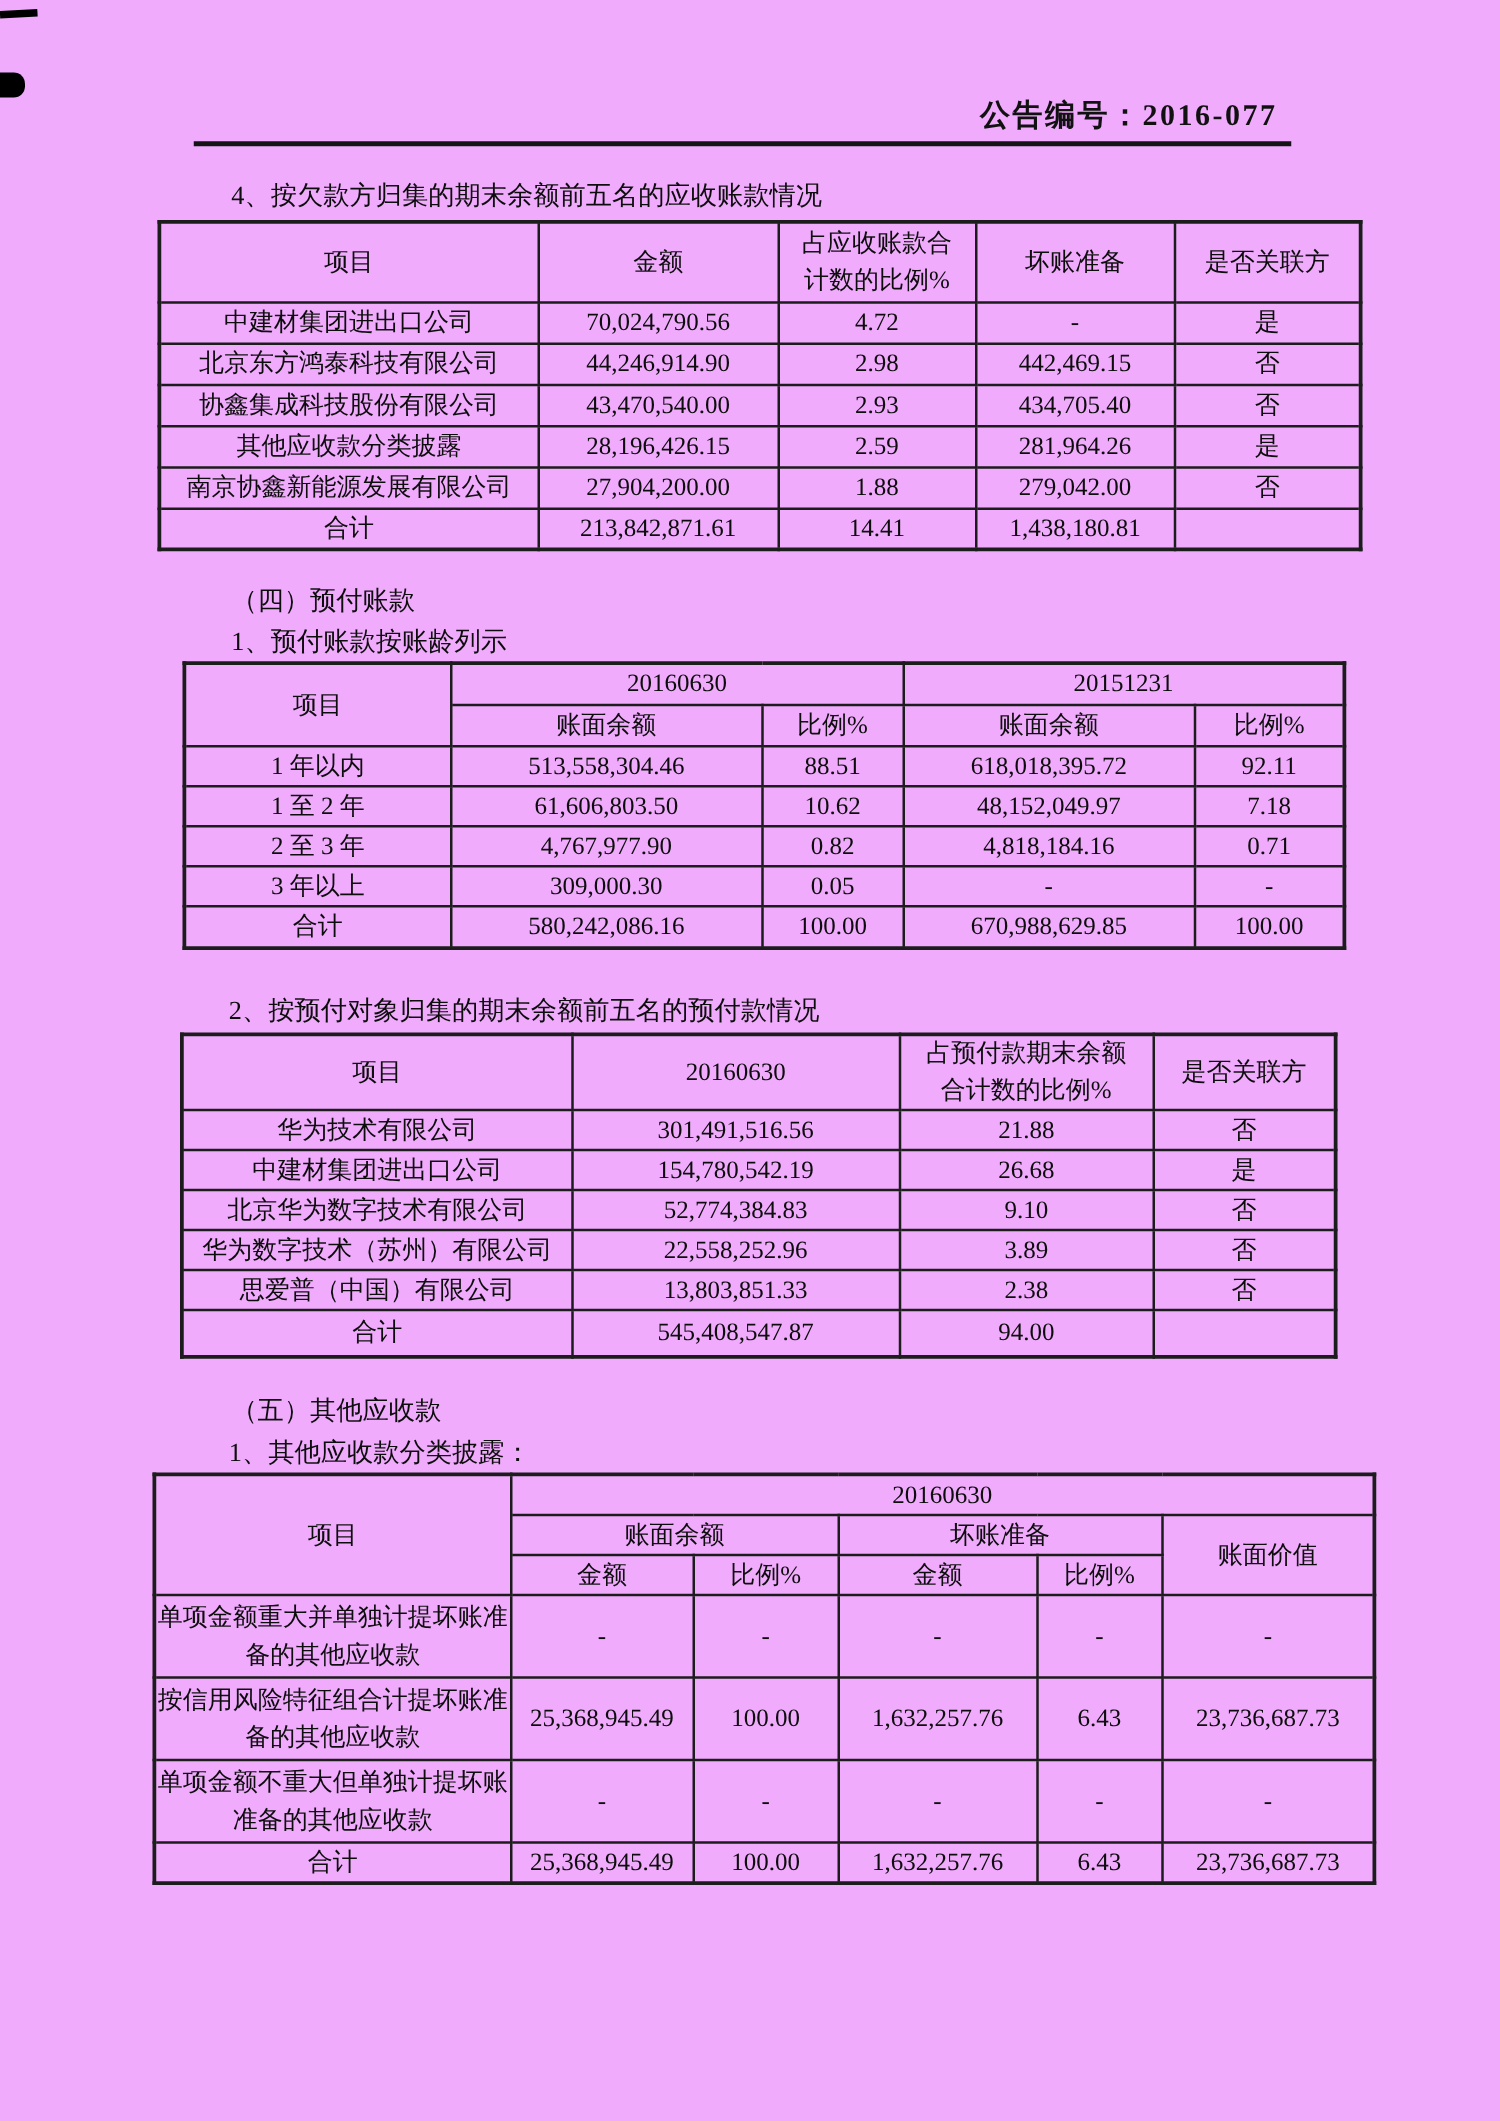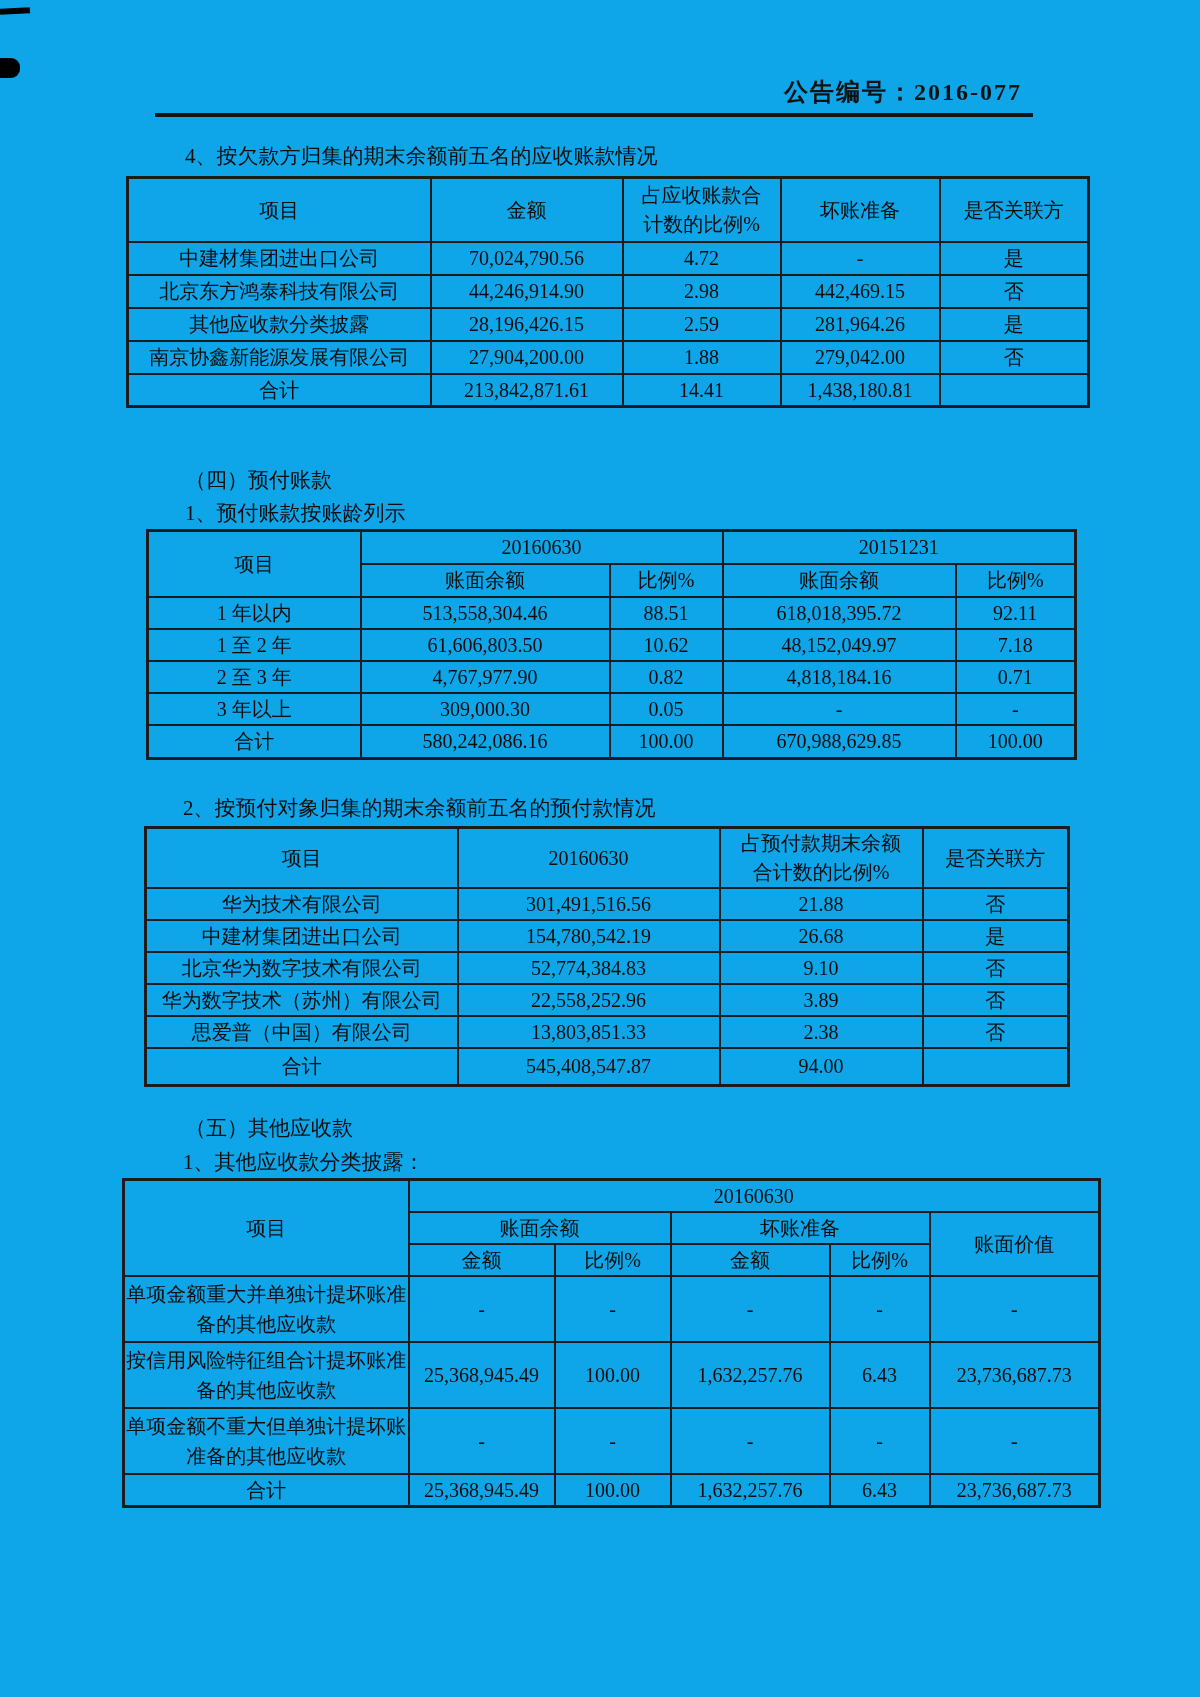--- a/index.html
+++ b/index.html
@@ -1,19 +1,19 @@
 <!DOCTYPE html>
 <html><head>
 <meta charset="utf-8">
 <style>
   * { margin:0; padding:0; box-sizing:border-box; }
   html,body { background:#ffffff; }
   .page {
     position:relative; width:1200px; height:1697px; margin:0 auto;
-    background:#0ea5e9; color:#111;
+    background:#f0abfc; color:#111;
     font-family:"Liberation Serif","DejaVu Serif",serif;
     overflow:hidden;
   }
   .announce-no {
     position:absolute; top:76px; right:178px;
     font-size:24px; font-weight:600; letter-spacing:2px; white-space:nowrap;
   }
   .header-rule { position:absolute; left:155px; top:113px; width:878px; height:4px; background:#141414; }
   .artifact { position:absolute; background:#000; }
   .artifact.a1 { left:0; top:8px;  width:30px; height:6px; transform:rotate(-3deg); }
@@ -94,20 +94,27 @@
         <td class="l">是</td>
       </tr>
       <tr class="h33">
         <td class="l">北京东方鸿泰科技有限公司</td>
         <td class="r">44,246,914.90</td>
         <td class="c">2.98</td>
         <td class="r">442,469.15</td>
         <td class="l">否</td>
       </tr>
       <tr class="h33">
+        <td class="l">协鑫集成科技股份有限公司</td>
+        <td class="r">43,470,540.00</td>
+        <td class="c">2.93</td>
+        <td class="r">434,705.40</td>
+        <td class="l">否</td>
+      </tr>
+      <tr class="h33">
         <td class="l">其他应收款分类披露</td>
         <td class="r">28,196,426.15</td>
         <td class="c">2.59</td>
         <td class="r">281,964.26</td>
         <td class="l">是</td>
       </tr>
       <tr class="h33">
         <td class="l">南京协鑫新能源发展有限公司</td>
         <td class="r">27,904,200.00</td>
         <td class="c">1.88</td>

